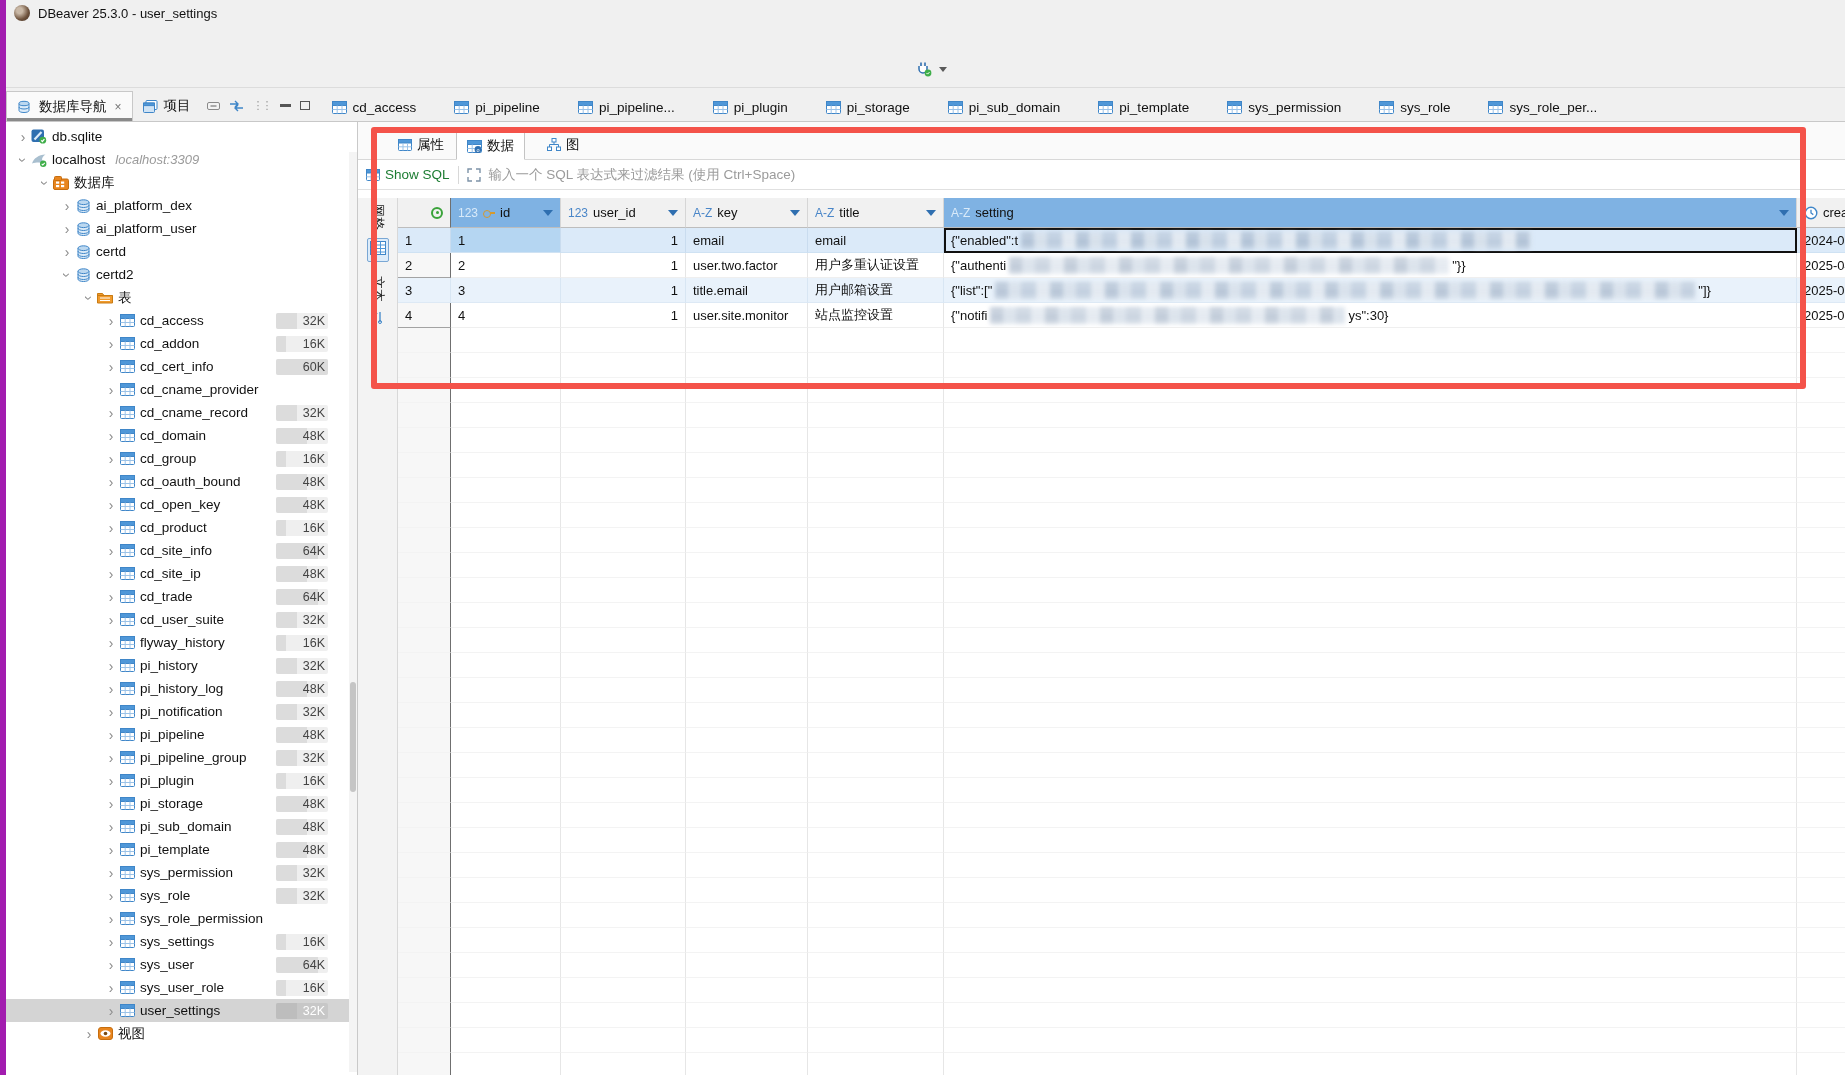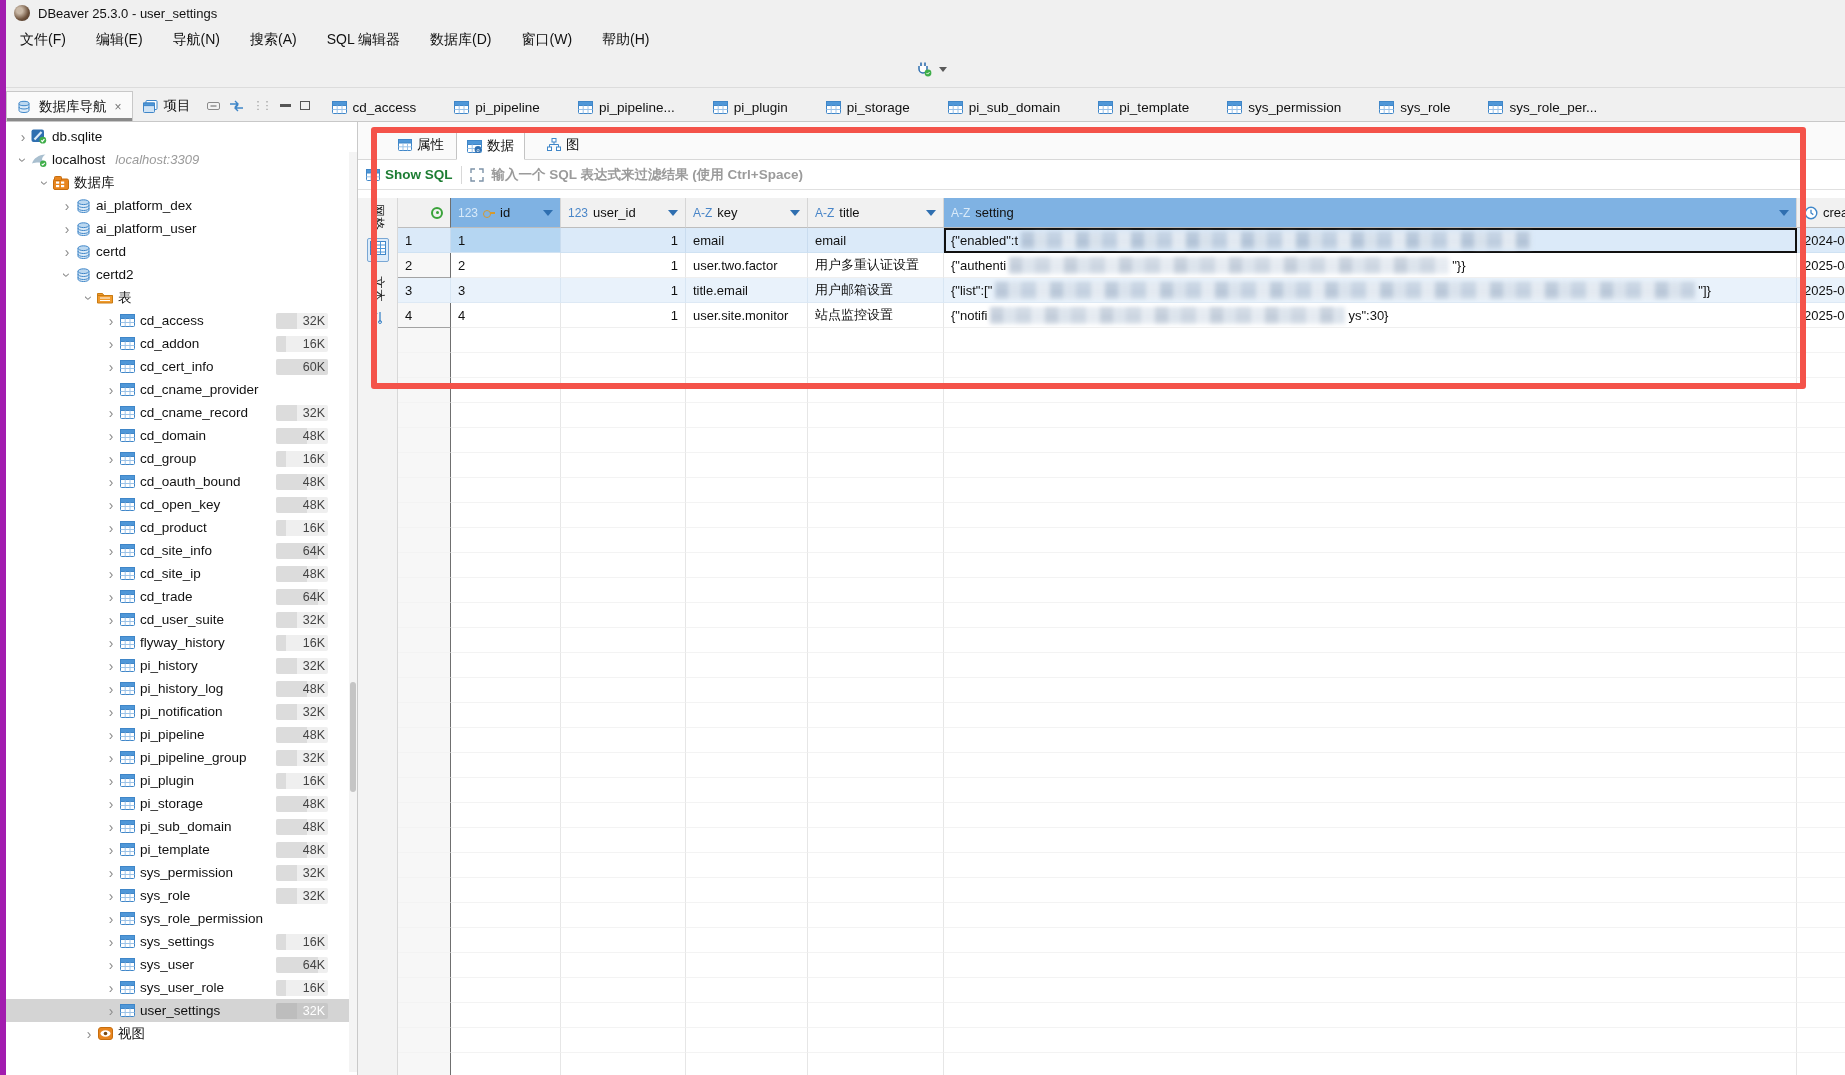--- a/index.html
+++ b/index.html
@@ -52,21 +52,21 @@
   .trow.sel .sizebar .fill{background:#bdbdbd;}
   .trow.sel .sizetxt{color:#fff;}
   .sb-scroll{position:absolute;right:0;top:30px;width:8px;height:920px;background:#f4f4f4;}
   .sb-thumb{position:absolute;left:1px;top:530px;width:6px;height:110px;background:#c5c5c5;border-radius:3px;}
 
   
   .main{position:absolute;left:352px;top:0;right:0;height:953px;background:#fff;}
   .result-tabs{display:flex;align-items:flex-end;height:38px;background:#fafafa;border-bottom:1px solid #d8d8d8;padding-left:30px;gap:2px;}
   .rtab{display:flex;align-items:center;gap:5px;height:28px;padding:0 10px;font-size:13.5px;color:#111;}
   .rtab.active{background:#fff;border:1px solid #c4c4c4;border-bottom:1px solid #fff;margin-bottom:-1px;}
-  .filter-bar{display:flex;align-items:center;height:30px;border-bottom:1px solid #e0e0e0;padding-left:8px;gap:8px;font-size:13.5px;font-weight:bold;}
+  .filter-bar{display:flex;align-items:center;height:30px;border-bottom:1px solid #e0e0e0;padding-left:8px;gap:8px;font-size:13.5px;}
   .showsql{color:#1d7d33;display:flex;align-items:center;gap:5px;}
   .fsep{width:1px;height:18px;background:#d8d8d8;}
   .fplaceholder{color:#9b9b9b;}
 
   
   .gridzone{position:absolute;left:0;top:76px;right:0;bottom:0;display:flex;}
   .vstrip{width:40px;background:#f3f3f3;border-right:1px solid #d8d8d8;display:flex;flex-direction:column;align-items:center;padding-top:6px;gap:8px;}
   .vlabel{writing-mode:vertical-rl;text-orientation:sideways;font-size:13px;color:#222;}
   .vsel{border:1px solid #7aa7d4;background:#ddecfa;border-radius:2px;padding:2px;}
   .gridarea{position:relative;flex:1;overflow:hidden;}
@@ -113,30 +113,20 @@
 </head>
 <body>
 
 <div class="screen">
 
   <div class="titlebar">
     <span class="beaver"></span>
     <span>DBeaver 25.3.0 - user_settings</span>
   </div>
 
-  <div class="menubar" id="menubar">
-      <span>文件(F)</span>
-      <span>编辑(E)</span>
-      <span>导航(N)</span>
-      <span>搜索(A)</span>
-      <span>SQL 编辑器</span>
-      <span>数据库(D)</span>
-      <span>窗口(W)</span>
-      <span>帮助(H)</span>
-    </div>
 
   <div class="toolbar">
     <span class="tgrip"></span>
     <span class="tbtn">
         <span style="display: inline-flex;">
           <svg width="18" height="16">
             <path d="M4 5v3a4 4 0 0 0 8 0V5" fill="#fff" stroke="#2f6fb0" stroke-width="1.5"></path>
             <line x1="6" y1="1.5" x2="6" y2="5" stroke="#2f6fb0" stroke-width="1.6"></line>
             <line x1="10" y1="1.5" x2="10" y2="5" stroke="#2f6fb0" stroke-width="1.6"></line>
             <circle cx="13" cy="12" r="3.4" fill="#3fae49"></circle>

